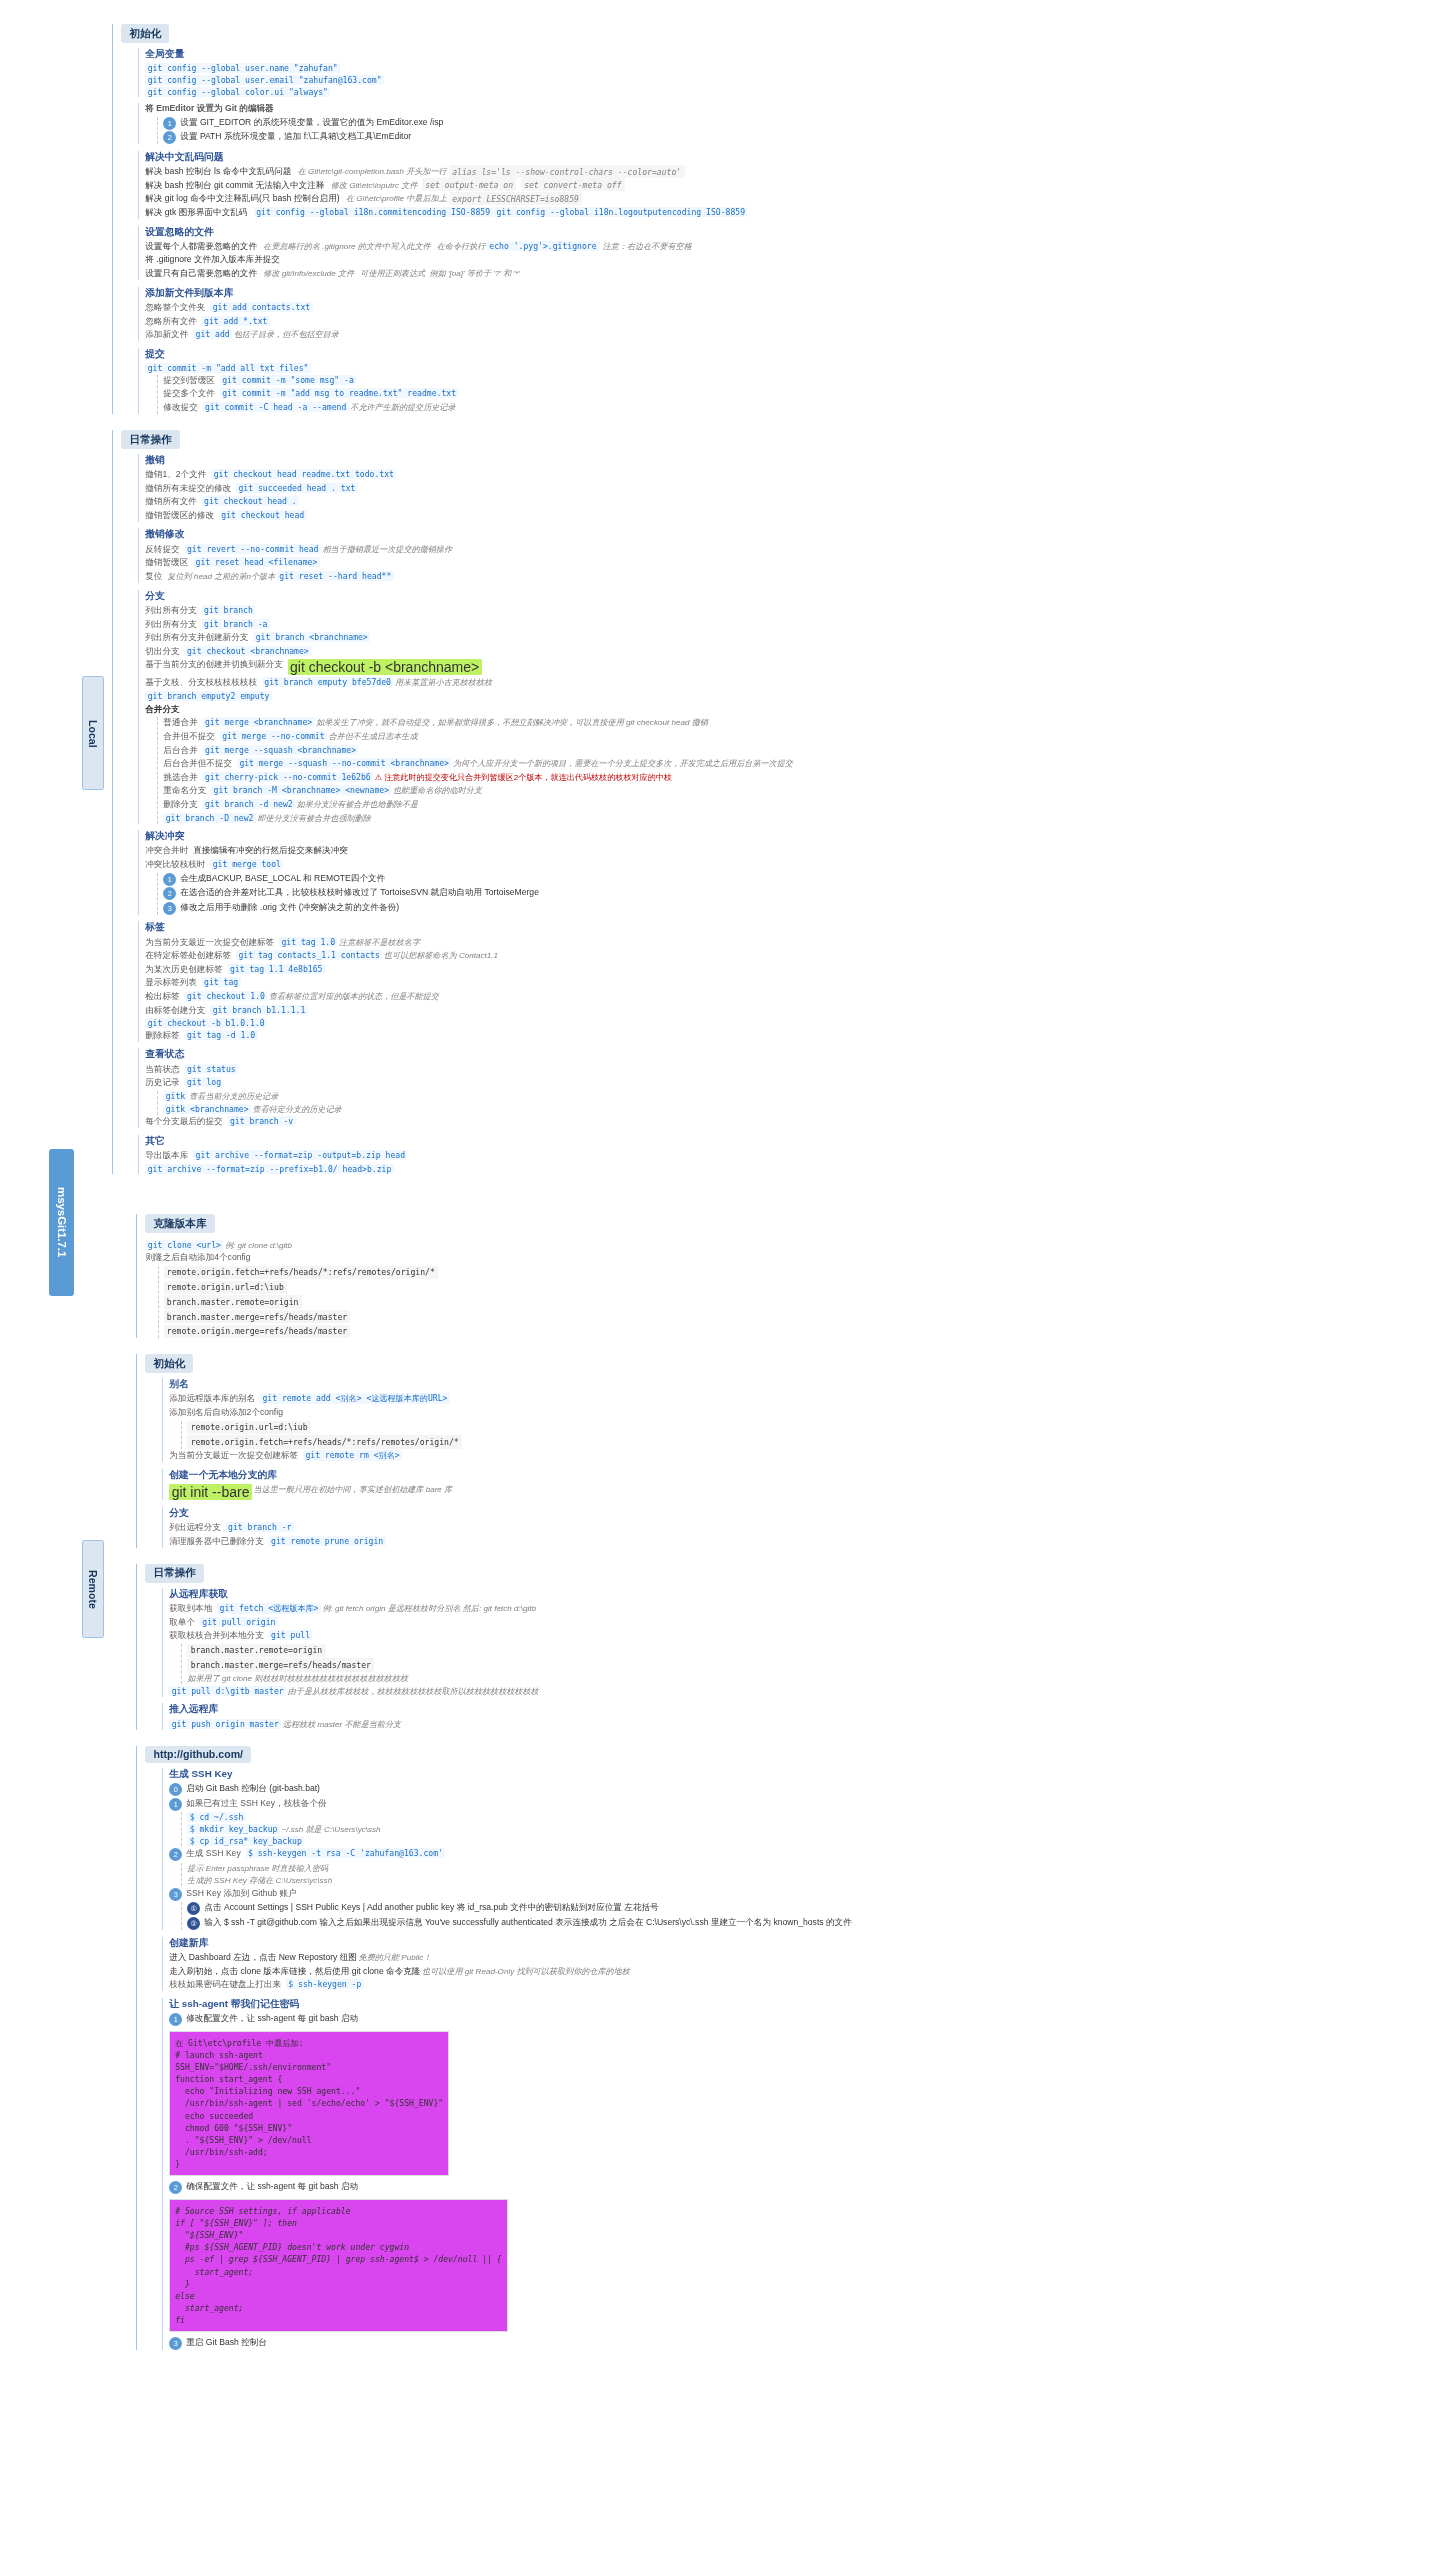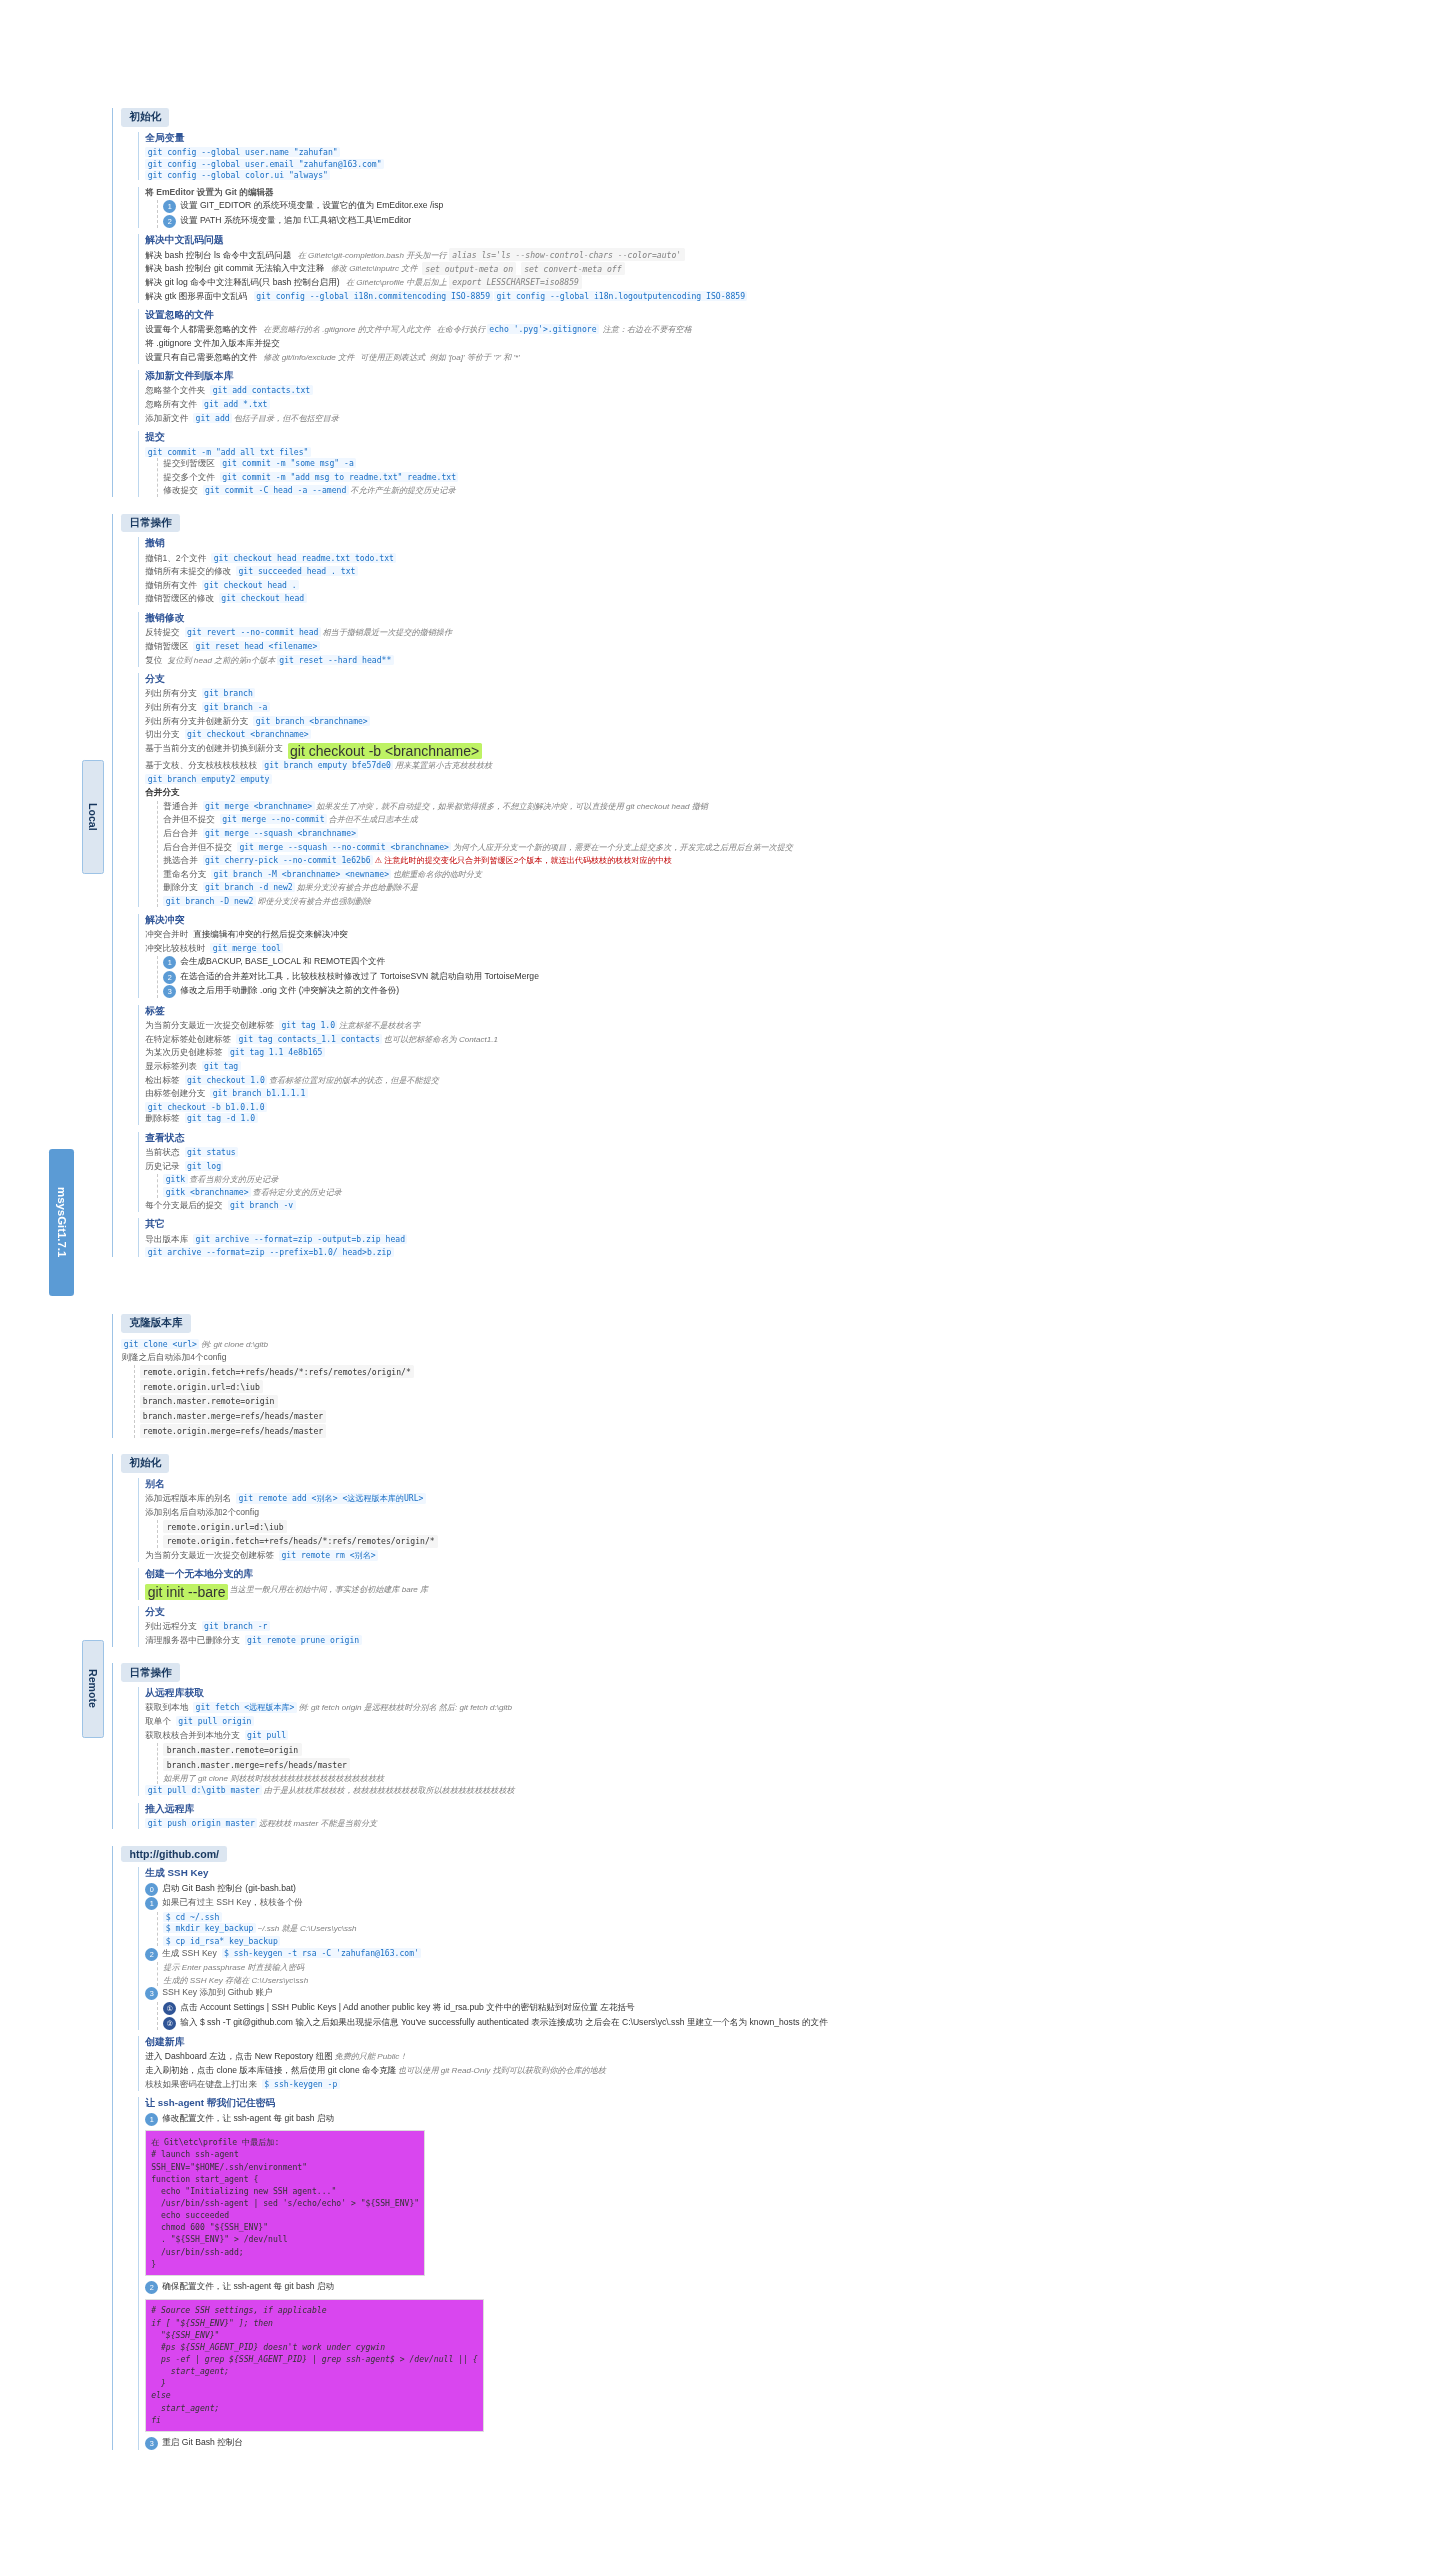--- a/index.html
+++ b/index.html
@@ -138,21 +138,21 @@
   <div style="position: relative; width: 100%;">
 
     <div style="display: flex; width: 100%; min-height: 2525px;">
 
       <div style="display: flex; flex-direction: column; align-items: center; margin-right: 8.1px; padding-top: 24.4px;">
         <div style="background: #5b9bd5; color: white; padding: 9.8px 6.5px; font-weight: bold; font-size: 11.4px; border-radius: 3.3px; text-align: center; writing-mode: vertical-lr; height: 147px; display: flex; align-items: center; justify-content: center; margin-top: 1100px;">
           <span>msysGit1.7.1</span>
         </div>
       </div>
 
-      <div style="flex: 1; display: flex; flex-direction: column; gap: 16px; justify-content: center;">
+      <div style="flex: 1; display: flex; flex-direction: column; gap: 0;">
 
         <div style="display: flex; margin-bottom: 16.3px;">
           <div style="display: flex; flex-direction: column; align-items: center; margin-right: 8.1px;">
             <div style="background: #dce6f1; border: 1.2px solid #9dc3e6; color: #17375e; padding: 6.5px 4.1px; font-weight: bold; font-size: 10.6px; writing-mode: vertical-lr; height: 114px; display: flex; align-items: center; justify-content: center; border-radius: 2.4px; margin-top: 652px;">
               <span>Local</span>
             </div>
           </div>
           <div style="flex: 1;">
 
             <div class="mm-section">
@@ -503,21 +503,21 @@
 
           </div>
         </div>
 
         <div style="display: flex; margin-top: 8.1px;">
           <div style="display: flex; flex-direction: column; align-items: center; margin-right: 8.1px;">
             <div style="background: #dce6f1; border: 1.2px solid #9dc3e6; color: #17375e; padding: 6.5px 4.1px; font-weight: bold; font-size: 10.6px; writing-mode: vertical-lr; height: 98px; display: flex; align-items: center; justify-content: center; border-radius: 2.4px; margin-top: 326px;">
               <span>Remote</span>
             </div>
           </div>
-          <div style="flex: 1;">
+          <div style="flex: 1; margin-left: 24px;">
 
             <div class="mm-section">
               <div class="mm-section-title">克隆版本库</div>
               <div class="mm-item">
                 <span class="mm-cmd">git clone &lt;url&gt;</span>
                 <span class="mm-note">例: git clone d:\gitb</span>
               </div>
               <div class="mm-item">
                 <span class="mm-item-label">则隆之后自动添加4个config</span>
               </div>

